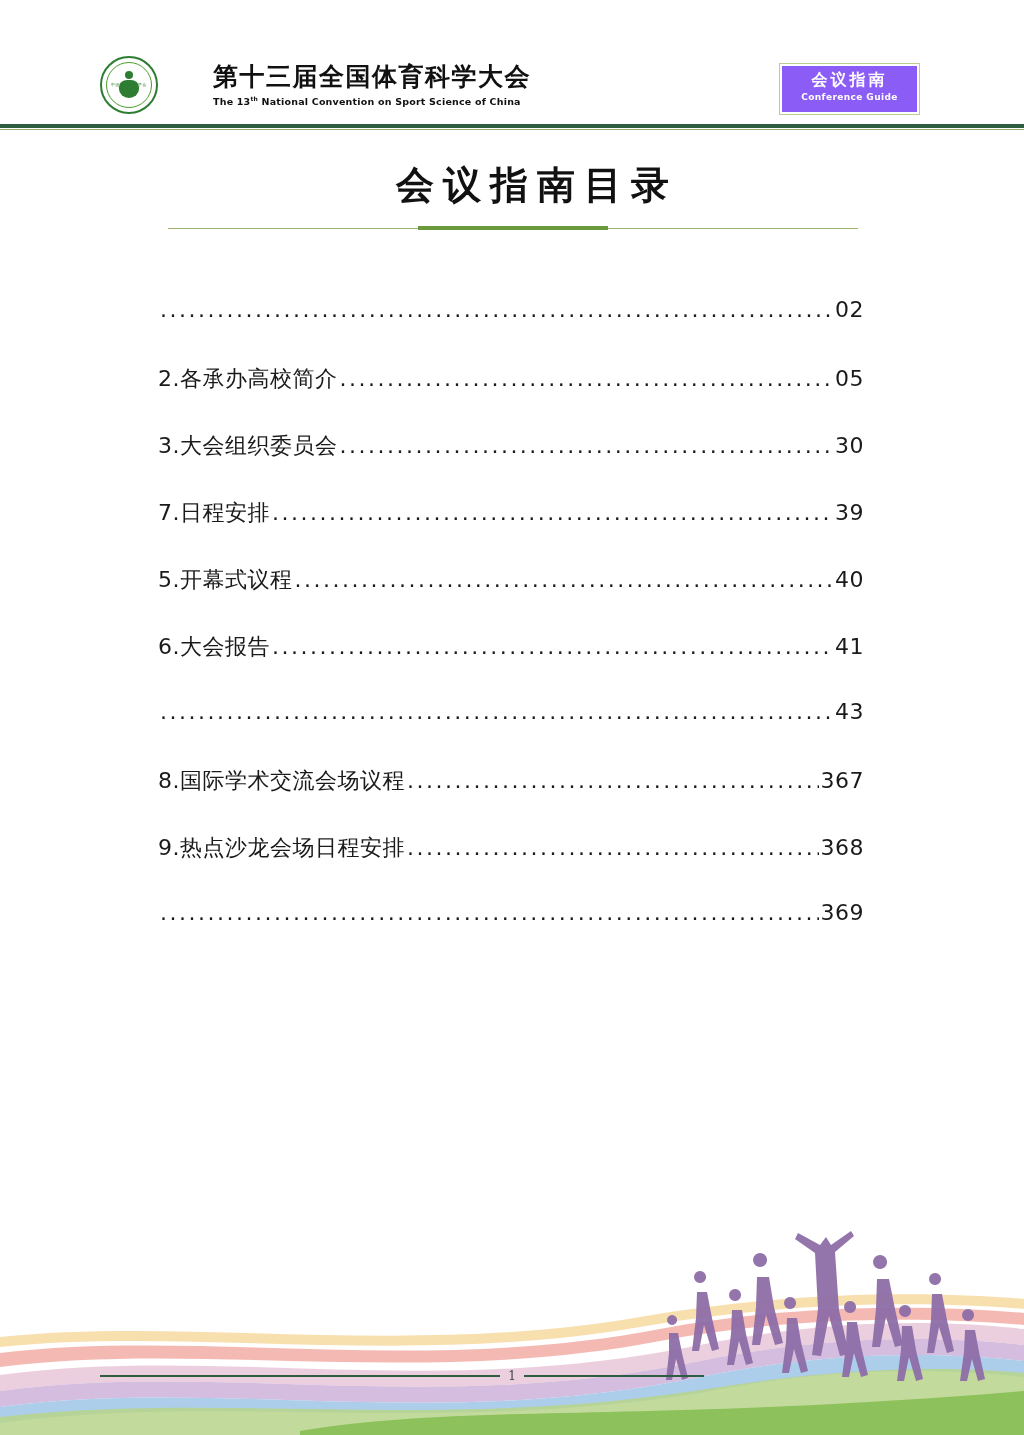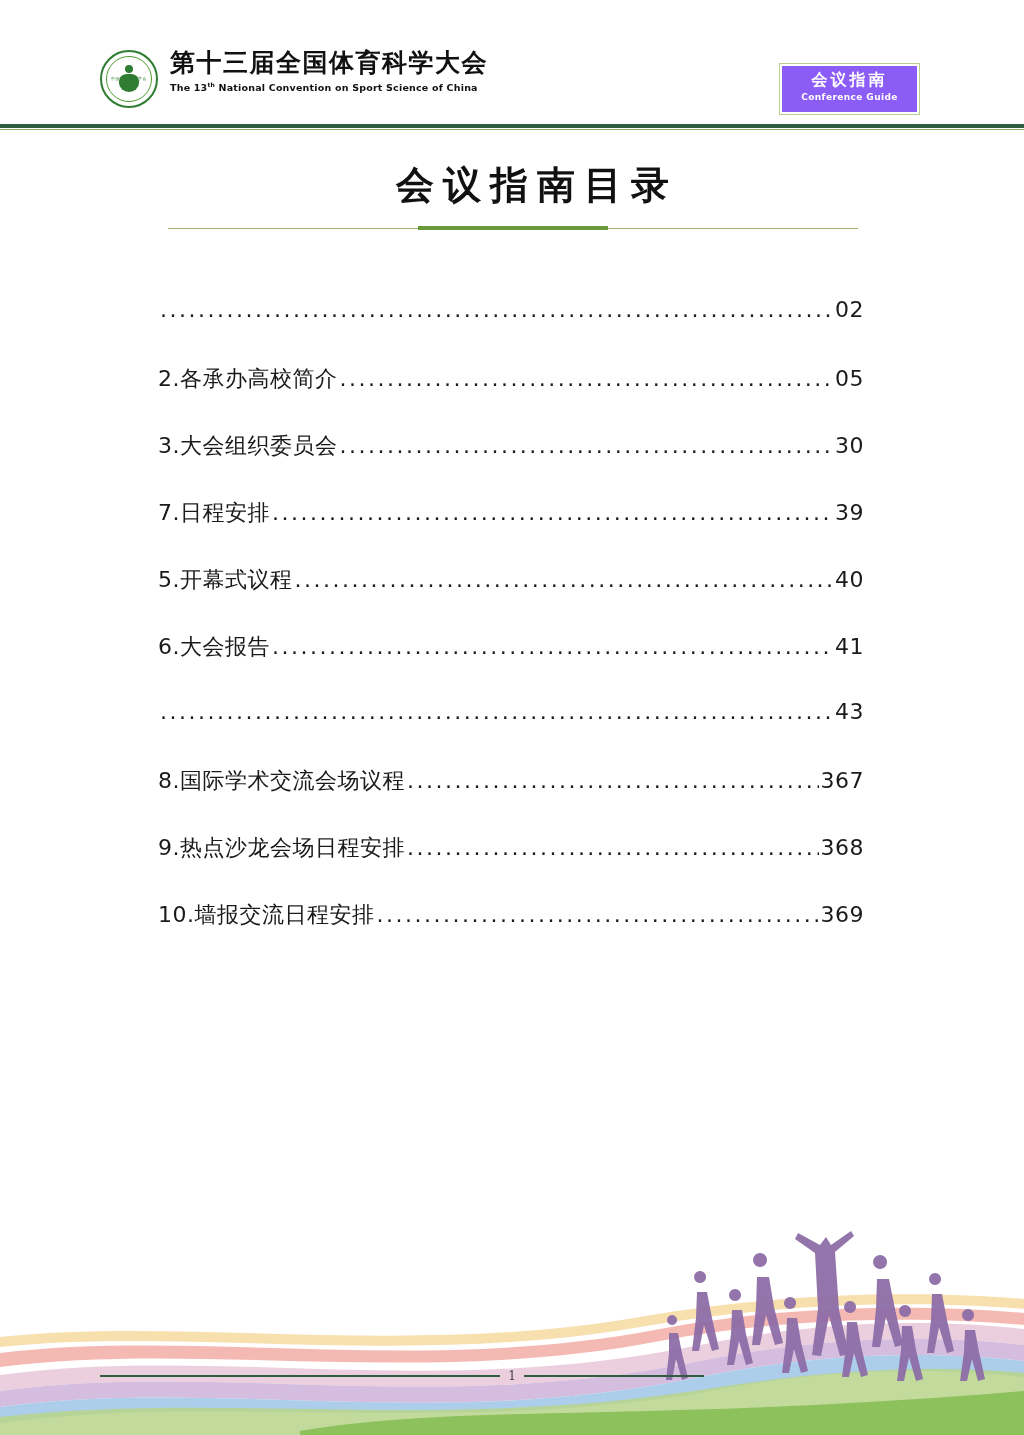--- a/index.html
+++ b/index.html
@@ -22,23 +22,24 @@
   .header {
     position: absolute;
     left: 0;
     top: 0;
     width: 1024px;
     height: 130px;
   }
   .logo-block {
     position: absolute;
     left: 100px;
-    top: 50px;
+    top: 56px;
     display: flex;
-    align-items: flex-start;
+    align-items: center;
+    gap: 43px;
   }
   .logo-emblem {
     width: 54px;
     height: 54px;
     border-radius: 50%;
     border: 2px solid #2e7d32;
     background: #ffffff;
     position: relative;
     flex: 0 0 auto;
     overflow: hidden;
@@ -336,21 +337,20 @@
       <span class="toc-page">367</span>
     </div>
 
     <div class="toc-row">
       <span class="toc-label">9.热点沙龙会场日程安排</span>
       <span class="toc-dots">..............................................................................................</span>
       <span class="toc-page">368</span>
     </div>
 
     <div class="toc-row">
-      <span class="toc-label">10.墙报交流日程安排</span>
       <span class="toc-dots">..............................................................................................</span>
       <span class="toc-page">369</span>
     </div>
 
   </div>
 
   <div class="footer">
     <svg width="1024" height="210" viewBox="0 0 1024 210">
       <path d="M0,150 C220,120 430,175 700,120 C840,92 950,96 1024,104 L1024,120 C950,112 840,108 700,136 C430,191 220,136 0,166 Z" fill="#e9c7d8" opacity="0.85"></path>
       <path d="M0,166 C220,136 430,191 700,136 C840,108 950,112 1024,120 L1024,136 C950,128 840,124 700,152 C430,207 220,152 0,182 Z" fill="#cdb2d8" opacity="0.85"></path>

